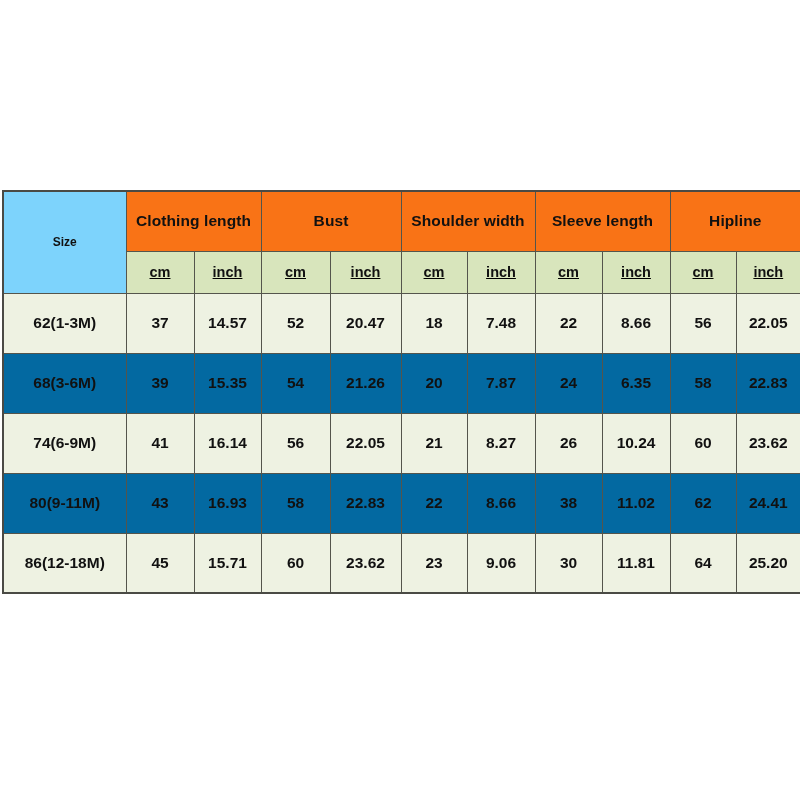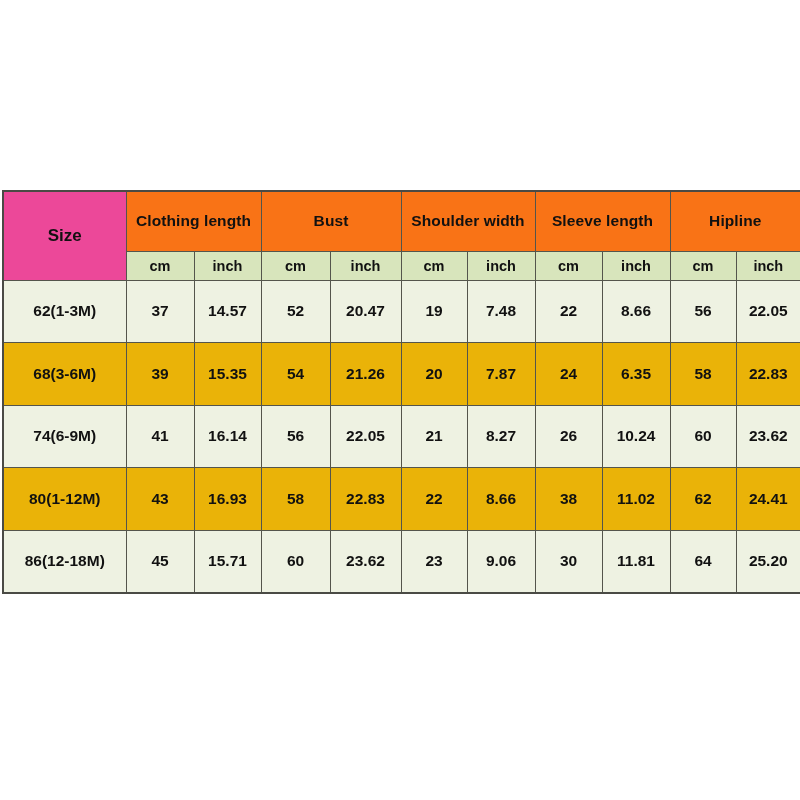--- a/index.html
+++ b/index.html
@@ -48,37 +48,37 @@
   }
 
   
   th.hdr {
     background: #f97316;
     font-size: 15.5px;
     letter-spacing: 0.1px;
   }
 
   th.size-cell {
-    background: #ec4899;
-    font-size: 17px;
+    background: #7dd3fc;
+    font-size: 12px;
   }
 
   th.unit {
     background: #d8e5bc;
     font-size: 14.5px;
     font-weight: bold;
   }
 
   
   tr.row-light td {
     background: #eef2e2;
   }
 
   tr.row-green td {
-    background: #eab308;
+    background: #0369a1;
   }
 
   td.size-label {
     font-size: 15.5px;
   }
 
   td.val {
     font-size: 15.5px;
   }
 
@@ -89,21 +89,21 @@
   col.c-u3    { width: 69px;  }
   col.c-u4    { width: 71px;  }
   col.c-u5    { width: 66px;  }
   col.c-u6    { width: 68px;  }
   col.c-u7    { width: 67px;  }
   col.c-u8    { width: 68px;  }
   col.c-u9    { width: 66px;  }
   col.c-u10   { width: 65px;  }
 
   tr.hdr-row-1 { height: 60px; }
-  tr.hdr-row-2 { height: 29px; }
+  tr.hdr-row-2 { height: 42px; text-decoration: underline; }
   tr.data-row  { height: 58px; }
 </style>
 </head>
 <body>
 
 <div id="page">
 
   <div id="size-chart-wrap">
     <table class="size-chart">
       <colgroup>
@@ -143,21 +143,21 @@
         </tr>
       </thead>
 
       <tbody>
         <tr class="data-row row-light">
           <td class="size-label">62(1-3M)</td>
           <td class="val">37</td>
           <td class="val">14.57</td>
           <td class="val">52</td>
           <td class="val">20.47</td>
-          <td class="val">19</td>
+          <td class="val">18</td>
           <td class="val">7.48</td>
           <td class="val">22</td>
           <td class="val">8.66</td>
           <td class="val">56</td>
           <td class="val">22.05</td>
         </tr>
 
         <tr class="data-row row-green">
           <td class="size-label">68(3-6M)</td>
           <td class="val">39</td>
@@ -180,21 +180,21 @@
           <td class="val">22.05</td>
           <td class="val">21</td>
           <td class="val">8.27</td>
           <td class="val">26</td>
           <td class="val">10.24</td>
           <td class="val">60</td>
           <td class="val">23.62</td>
         </tr>
 
         <tr class="data-row row-green">
-          <td class="size-label">80(1-12M)</td>
+          <td class="size-label">80(9-11M)</td>
           <td class="val">43</td>
           <td class="val">16.93</td>
           <td class="val">58</td>
           <td class="val">22.83</td>
           <td class="val">22</td>
           <td class="val">8.66</td>
           <td class="val">38</td>
           <td class="val">11.02</td>
           <td class="val">62</td>
           <td class="val">24.41</td>

